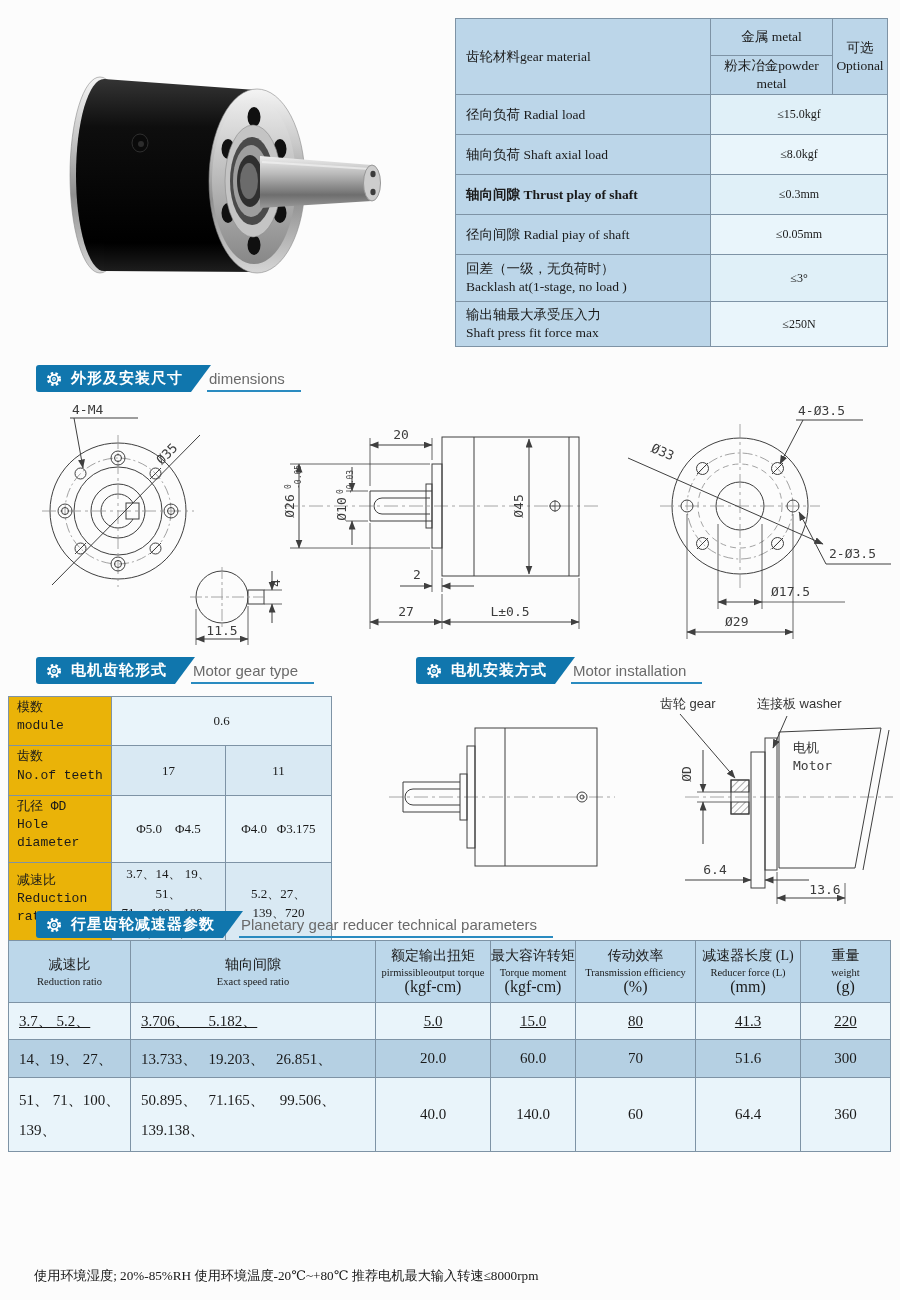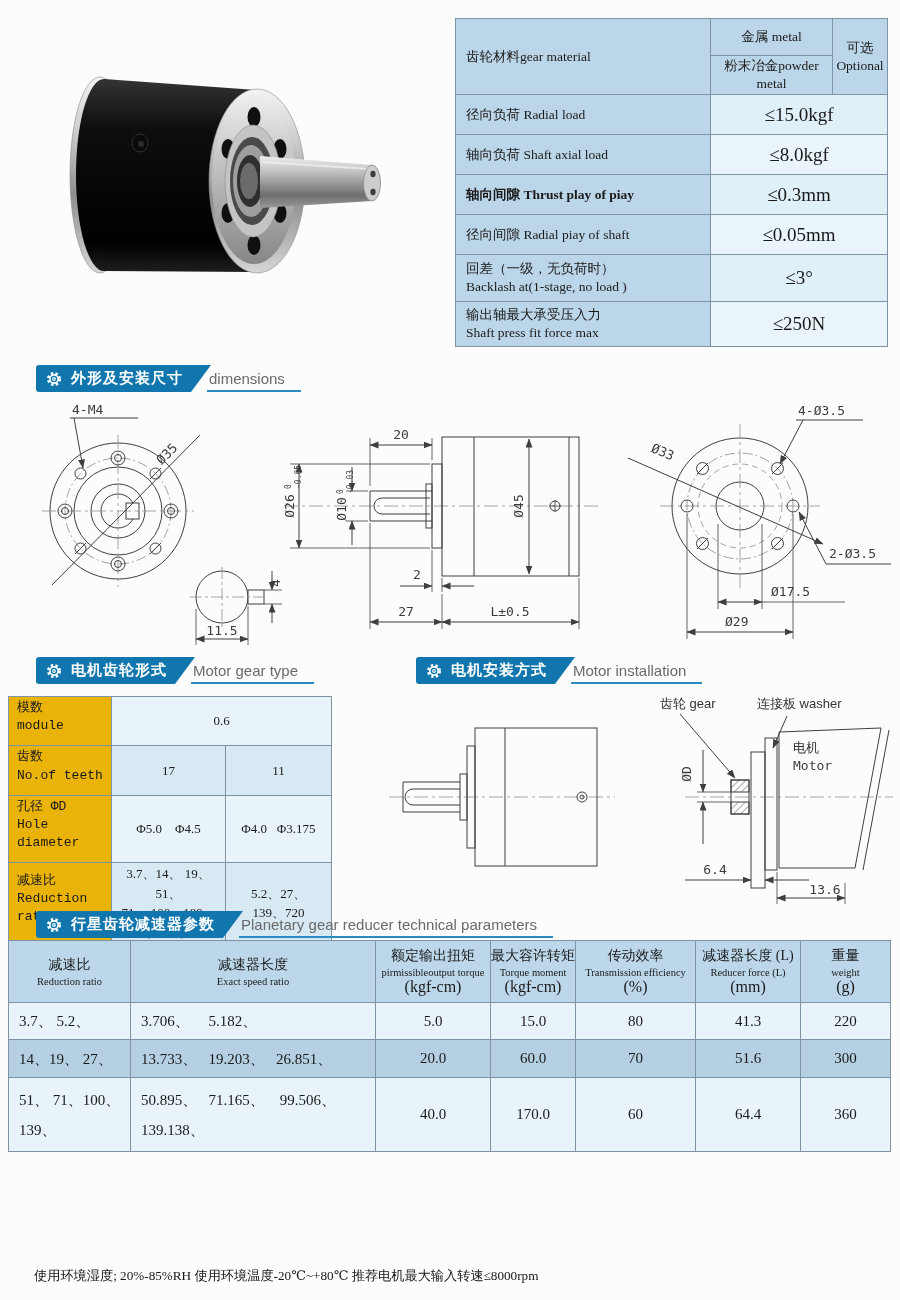--- a/index.html
+++ b/index.html
@@ -15,21 +15,21 @@
   .sec-en{color:#6a6a6a;font-size:15px;align-self:flex-end;border-bottom:2px solid #2a8bc0;
           padding:0 16px 3px 2px;margin-left:-4px;line-height:1.1;white-space:nowrap;}
   
   table{border-collapse:collapse;table-layout:fixed;}
   td,th{border:1px solid #7e93a5;font-family:"Liberation Serif","DejaVu Serif",serif;
         overflow:hidden;}
   
   .spec td{font-size:13.5px;}
   .spec .lbl{background:#bcd6e9;text-align:left;padding:2px 4px 2px 10px;white-space:pre-line;line-height:1.35;}
   .spec .hdr{background:#bcd6e9;text-align:center;white-space:pre-line;line-height:1.35;}
-  .spec .val{background:#e0f0f8;text-align:center;font-size:19px;}
+  .spec .val{background:#e0f0f8;text-align:center;font-size:12px;}
   .spec tr.alt .val{background:#e9f5fb;}
   .spec .bold{font-weight:bold;}
   
   .gear td{font-size:13px;}
   .gear .lbl{background:#eab308;text-align:left;padding:2px 2px 10px 8px;white-space:pre-line;line-height:1.4;font-family:Liberation Mono, monospace;}
   .gear .val{text-align:center;white-space:pre-wrap;line-height:1.5;}
   .gear tr:nth-child(odd) .val{background:#e9f4fa;}
   .gear tr:nth-child(even) .val{background:#d9e9f3;}
   
   .params th{background:#bcd7ea;font-weight:normal;vertical-align:middle;padding:2px 0;}
@@ -126,21 +126,21 @@
     </tr>
     <tr style="height:40px;">
       <td class="lbl">径向负荷 Radial load</td>
       <td class="val" colspan="2">≤15.0kgf</td>
     </tr>
     <tr class="alt" style="height:40px;">
       <td class="lbl">轴向负荷 Shaft axial load</td>
       <td class="val" colspan="2">≤8.0kgf</td>
     </tr>
     <tr style="height:40px;">
-      <td class="lbl bold">轴向间隙 Thrust play of piay</td>
+      <td class="lbl bold">轴向间隙 Thrust play of shaft</td>
       <td class="val" colspan="2">≤0.3mm</td>
     </tr>
     <tr class="alt" style="height:40px;">
       <td class="lbl">径向间隙 Radial piay of shaft</td>
       <td class="val" colspan="2">≤0.05mm</td>
     </tr>
     <tr style="height:47px;">
       <td class="lbl">回差（一级，无负荷时）
 Backlash at(1-stage, no load )</td>
       <td class="val" colspan="2">≤3°</td>
@@ -448,21 +448,21 @@
         <col style="width:105px">
         <col style="width:90px">
     </colgroup>
     <tbody>
         <tr style="height:62px;">
       <th>
         <div class="h-zh">减速比</div>
         <div class="h-en">Reduction ratio</div>
       </th>
       <th>
-        <div class="h-zh">减速器长度</div>
+        <div class="h-zh">轴向间隙</div>
         <div class="h-en">Exact speed ratio</div>
       </th>
       <th>
         <div class="h-zh">额定输出扭矩</div>
         <div class="h-en">pirmissibleoutput torque</div>
         <div class="h-unit">(kgf-cm)</div>
       </th>
       <th>
         <div class="h-zh">最大容许转矩</div>
         <div class="h-en">Torque moment</div>
@@ -477,21 +477,21 @@
         <div class="h-zh">减速器长度 (L)</div>
         <div class="h-en">Reducer force (L)</div>
         <div class="h-unit">(mm)</div>
       </th>
       <th>
         <div class="h-zh">重量</div>
         <div class="h-en">weight</div>
         <div class="h-unit">(g)</div>
       </th>
     </tr>
-    <tr class="light" style="height:20px;">
+    <tr class="light" style="height:20px;text-decoration:underline;">
       <td class="txt">3.7、 5.2、</td>
       <td class="txt">3.706、     5.182、</td>
       <td class="num">5.0</td>
       <td class="num">15.0</td>
       <td class="num">80</td>
       <td class="num">41.3</td>
       <td class="num">220</td>
     </tr>
     <tr class="dark" style="height:38px;">
       <td class="txt">14、19、 27、</td>
@@ -501,21 +501,21 @@
       <td class="num">70</td>
       <td class="num">51.6</td>
       <td class="num">300</td>
     </tr>
     <tr class="light" style="height:74px;">
       <td class="txt">51、 71、100、
 139、</td>
       <td class="txt">50.895、   71.165、    99.506、
 139.138、</td>
       <td class="num">40.0</td>
-      <td class="num">170.0</td>
+      <td class="num">140.0</td>
       <td class="num">60</td>
       <td class="num">64.4</td>
       <td class="num">360</td>
     </tr>
   </tbody>
     </table>
 
   <div class="footnote" style="left:34px;top:1244px;">
     <div>使用环境湿度; 20%-85%RH  使用环境温度-20℃~+80℃ 推荐电机最大输入转速≤8000rpm</div>
     

